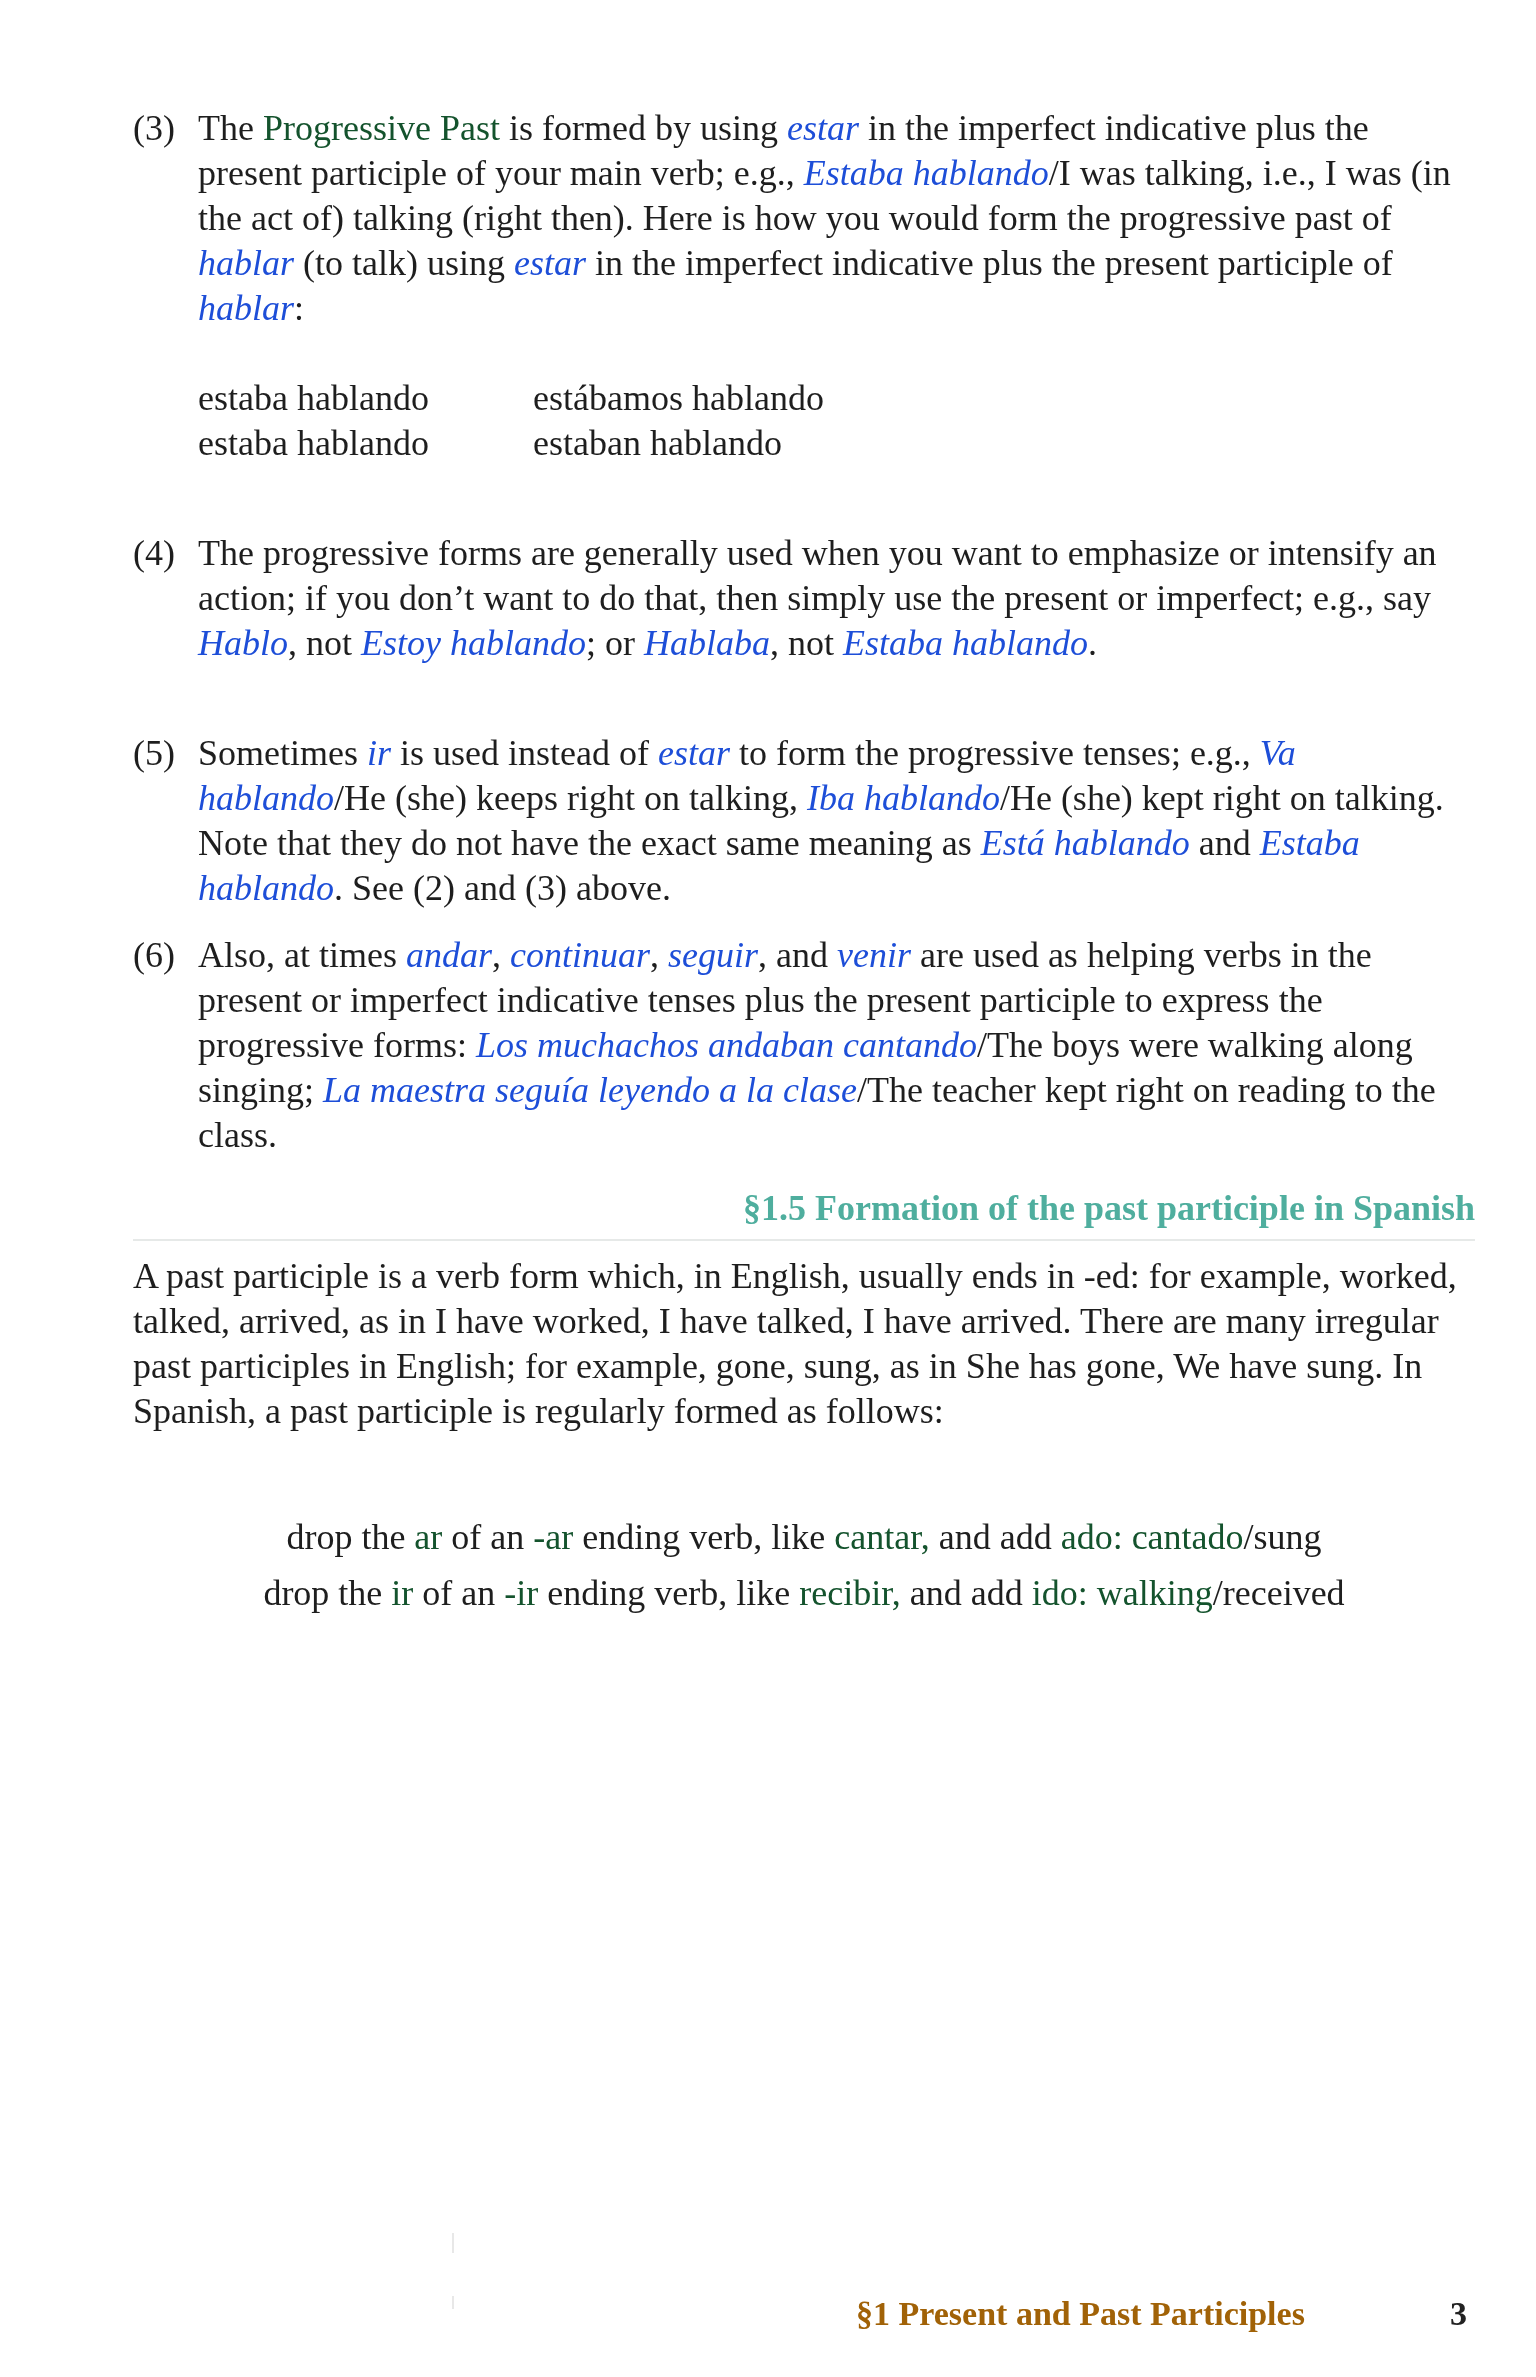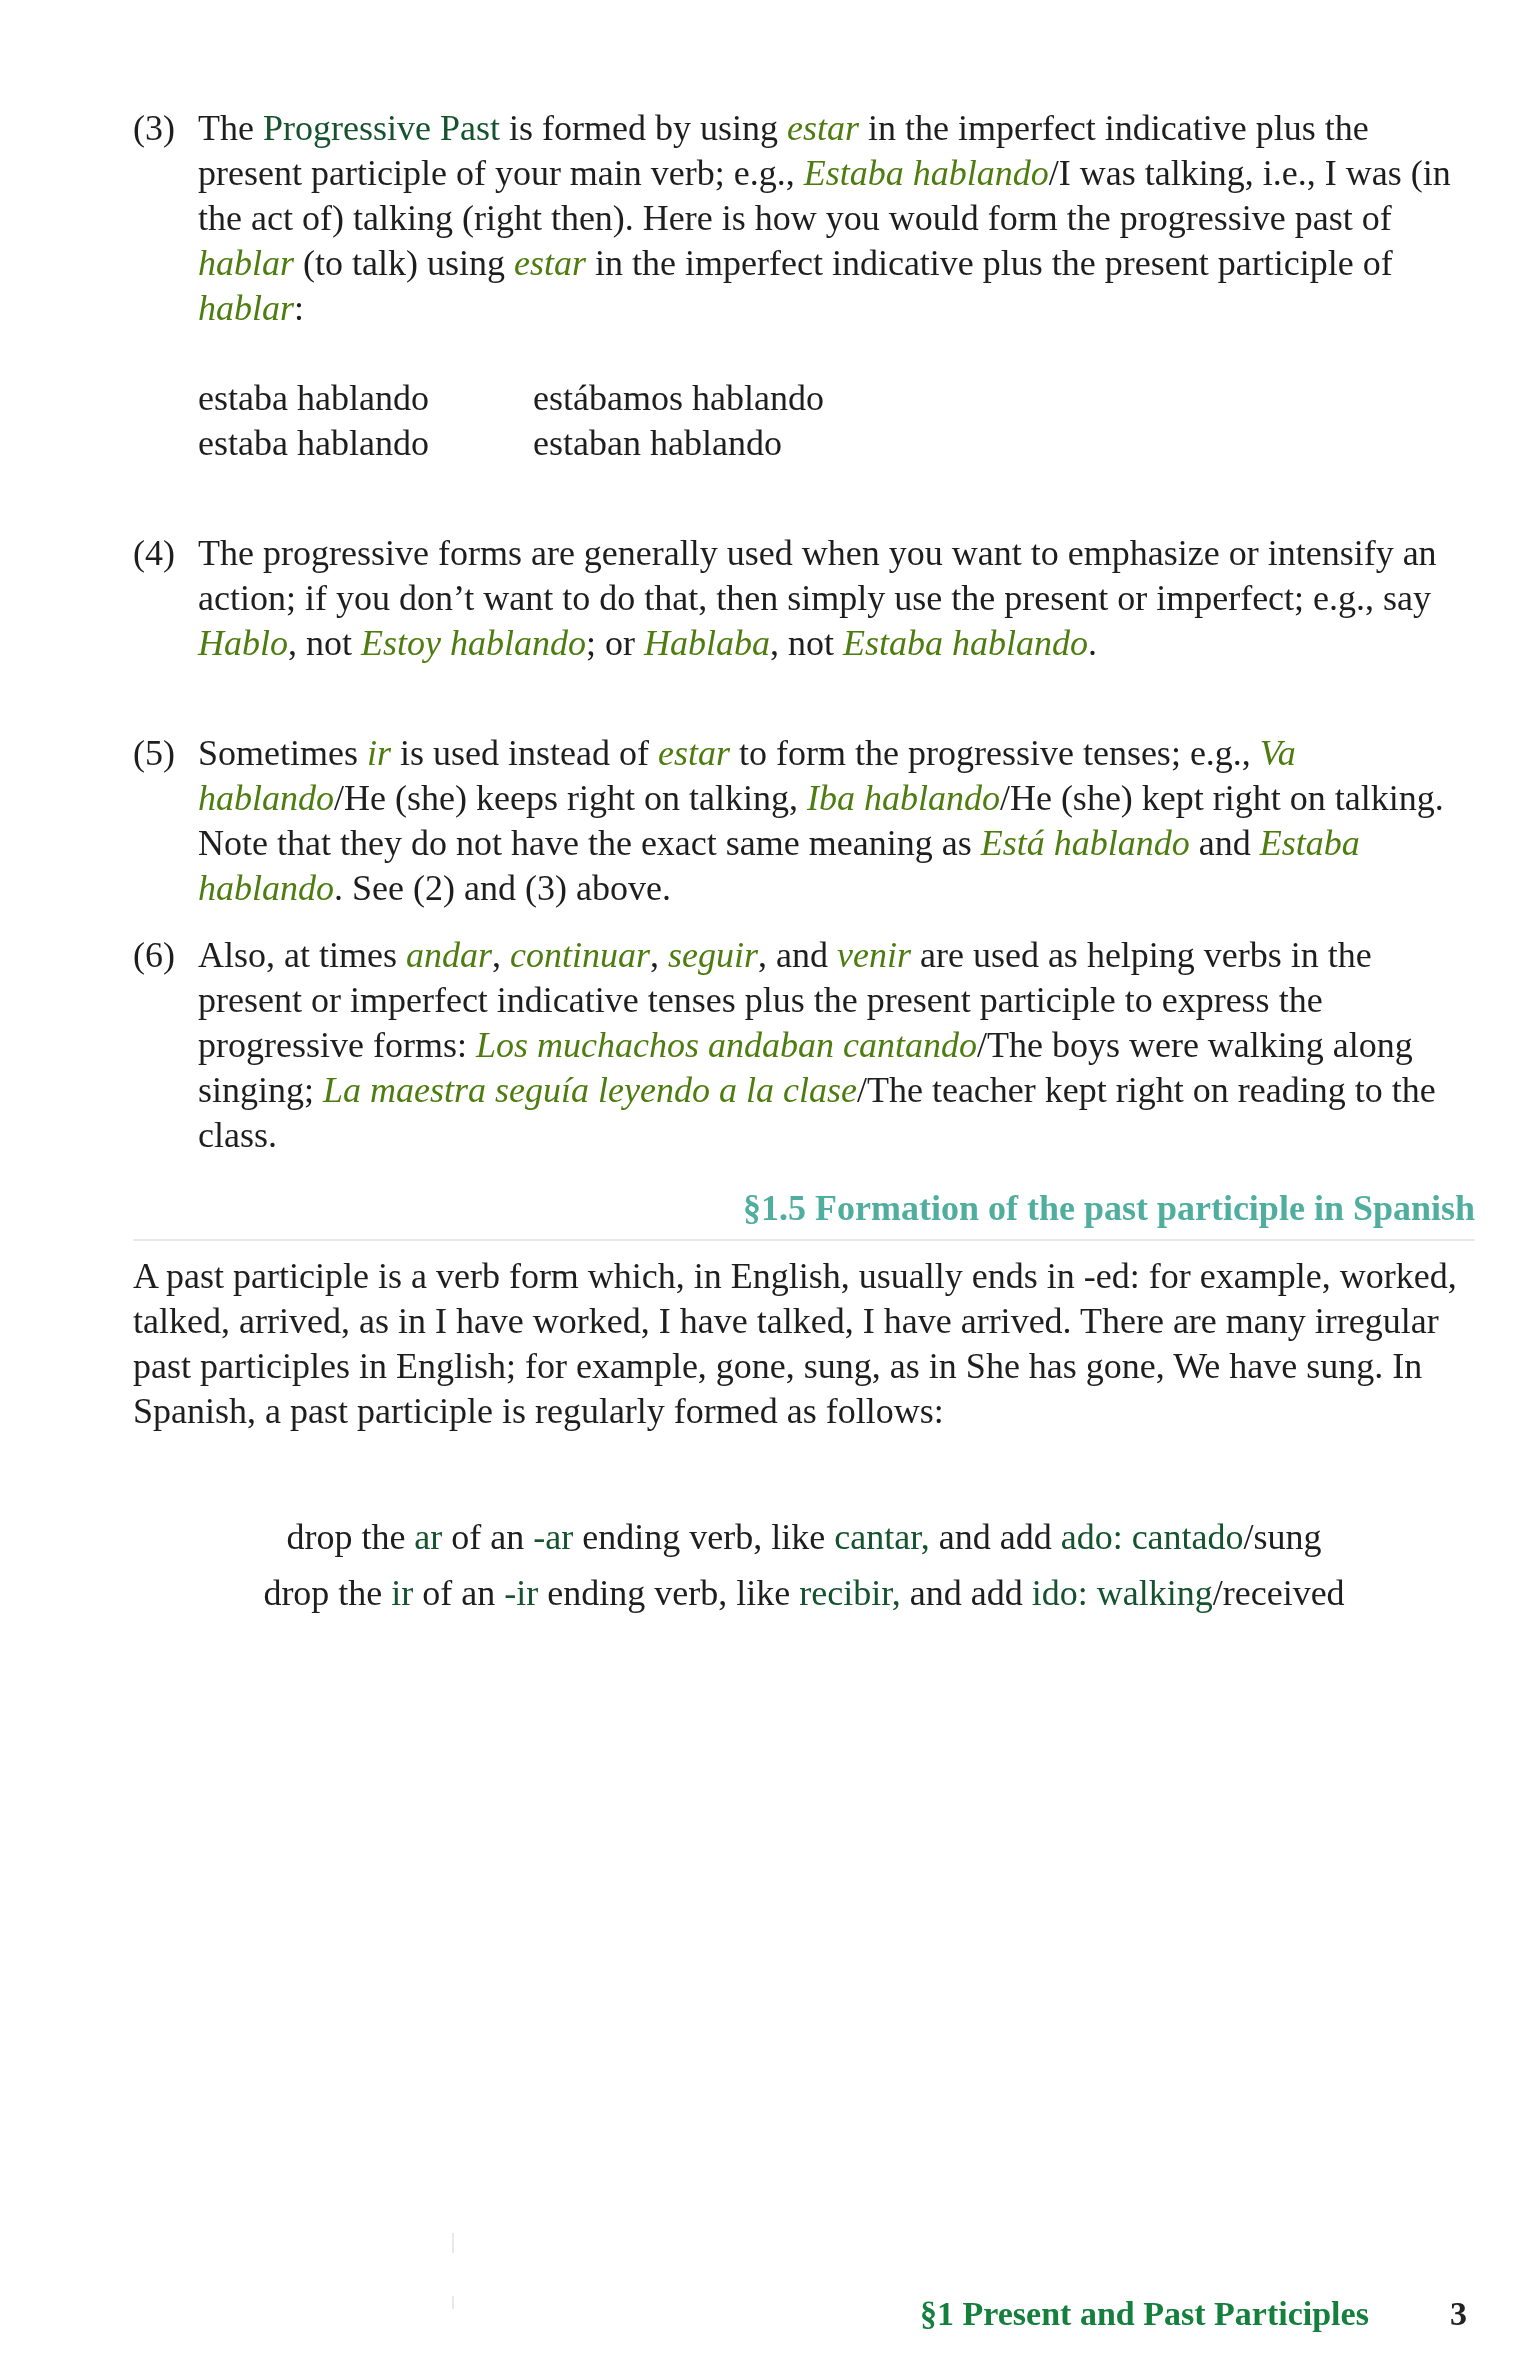--- a/index.html
+++ b/index.html
@@ -3,21 +3,21 @@
 <meta charset="utf-8">
 <style>
   html, body { margin: 0; padding: 0; background: #ffffff; }
   body {
     width: 1536px; height: 2377px; position: relative; overflow: hidden;
     font-family: "Liberation Serif", "DejaVu Serif", serif;
     color: #1e1e1e;
   }
   .page { position: absolute; left: 0; top: 0; width: 1536px; height: 2377px; }
   .tb { color: #14532d; font-weight: normal; }
-  .ti { color: #4d7c0f; font-style: italic; }
+  .ti { color: #1d4ed8; font-style: italic; }
   .it { }
 
   .item { position: absolute; left: 133px; width: 1342px; font-size: 36px; line-height: 45px; }
   .item .num { position: absolute; left: 0; top: 0; }
   .item .body { margin-left: 65px; }
 
   .conj { position: absolute; left: 198px; top: 376px; font-size: 36px; line-height: 45px; }
   .conj .row { display: flex; }
   .conj .c1 { width: 335px; }
 
@@ -25,21 +25,21 @@
     position: absolute; left: 133px; top: 1187px; width: 1342px;
     font-size: 36px; font-weight: bold; color: #4fae9e; line-height: 43px; text-align: right;
   }
   .rule { position: absolute; left: 133px; top: 1239px; width: 1342px; height: 1.8px; background: #e6e9e8; }
 
   .para { position: absolute; left: 133px; top: 1254px; width: 1342px; font-size: 36px; line-height: 45px; }
 
   .rules { position: absolute; left: 133px; top: 1509px; width: 1342px; font-size: 36px; line-height: 56px; text-align: center; }
 
   .footer { position: absolute; top: 2295px; left: 0; width: 1536px; font-size: 34px; font-weight: bold; }
-  .footer .title { position: absolute; left: 920px; color: #15803d; }
+  .footer .title { position: absolute; left: 856px; color: #a16207; }
   .footer .pnum { position: absolute; left: 1450px; color: #222; }
 
   .scan-mark { position: absolute; left: 452px; width: 1.8px; background: #e8e8e8; }
 </style>
 </head>
 <body>
 
 <div class="page">
 
   <div class="item" style="top:106px;">

